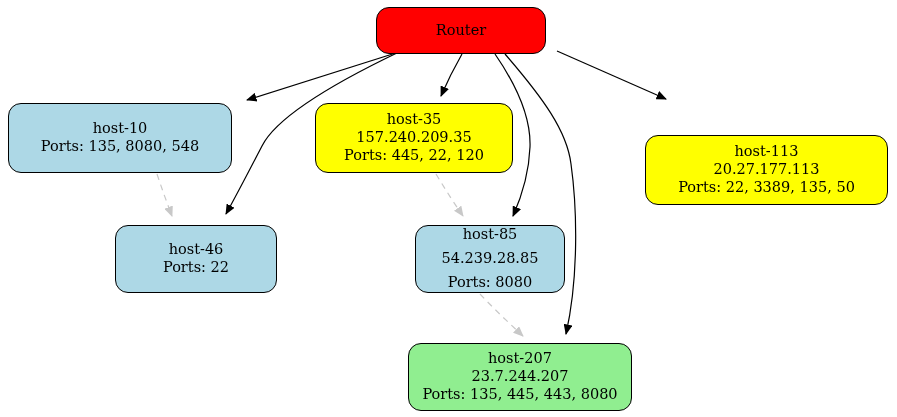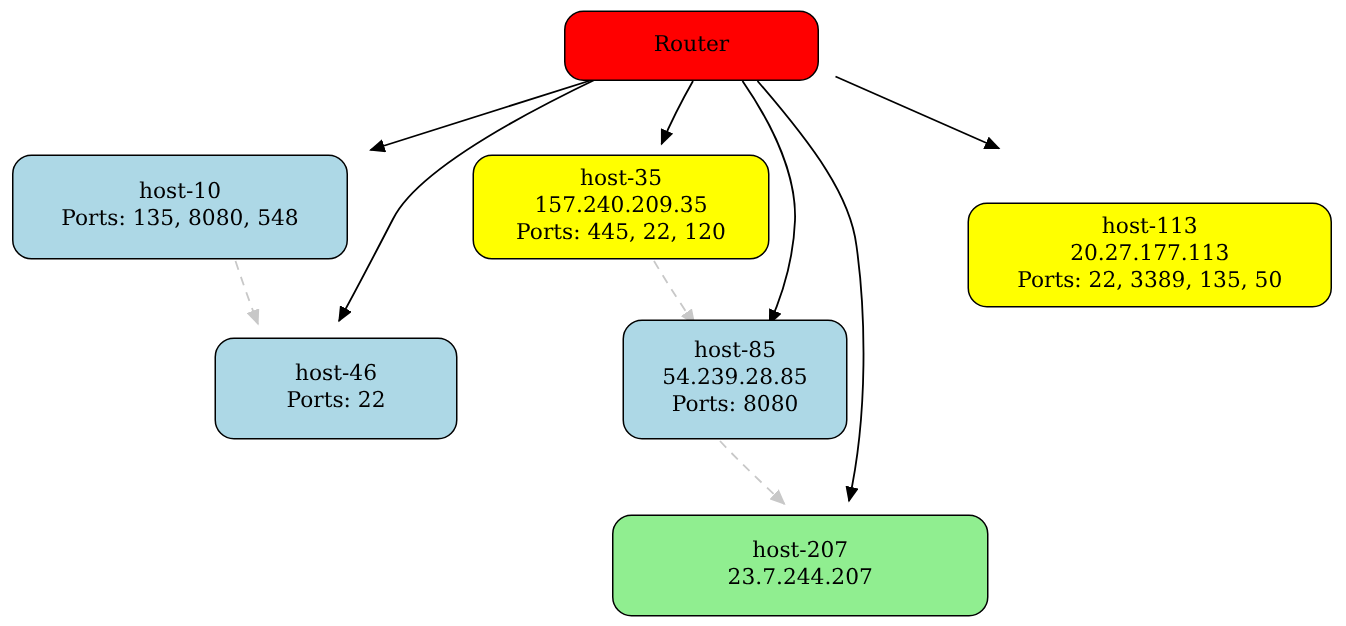--- a/index.html
+++ b/index.html
@@ -32,23 +32,23 @@
   }
   .node-red    { background: #ff0000; }
   .node-blue   { background: #add8e6; }
   .node-yellow { background: #ffff00; }
   .node-green  { background: #90ee90; }
 
   #node-router  { left: 376px; top:   7px; width: 170px; height: 47px; gap: 32px; }
   #node-host10  { left:   8px; top: 103px; width: 224px; height: 70px; align-items: center; }
   #node-host35  { left: 315px; top: 103px; width: 198px; height: 70px; }
   #node-host113 { left: 645px; top: 103px; width: 243px; height: 70px; margin-top: 32px; }
-  #node-host46  { left: 115px; top: 225px; width: 162px; height: 68px; margin-left: 28px; }
-  #node-host85  { left: 415px; top: 213px; width: 150px; height: 80px; }
-  #node-host207 { left: 408px; top: 343px; width: 251px; height: 68px; }
+  #node-host46  { left: 115px; top: 225px; width: 162px; height: 68px; }
+  #node-host85  { left: 415px; top: 225px; width: 150px; height: 68px; justify-content: space-between; }
+  #node-host207 { left: 408px; top: 343px; width: 224px; height: 68px; }
 
   .edge-solid  { fill: none; stroke: #000000; stroke-width: 1.2; }
   .edge-dashed { fill: none; stroke: #c8c8c8; stroke-width: 1.2; stroke-dasharray: 6 5; }
 </style>
 </head>
 <body>
 
 <div id="canvas">
 
   <svg id="edge-layer" viewBox="0 0 897 417" xmlns="http://www.w3.org/2000/svg">
@@ -101,15 +101,16 @@
 
   <div id="node-host85" class="node node-blue">
     <span>host-85</span>
     <span>54.239.28.85</span>
     <span>Ports: 8080</span>
   </div>
 
   <div id="node-host207" class="node node-green">
     <span>host-207</span>
     <span>23.7.244.207</span>
+    <span>Ports: 135, 445, 443, 8080</span>
   </div>
 
 </div>
 
 </body></html>

